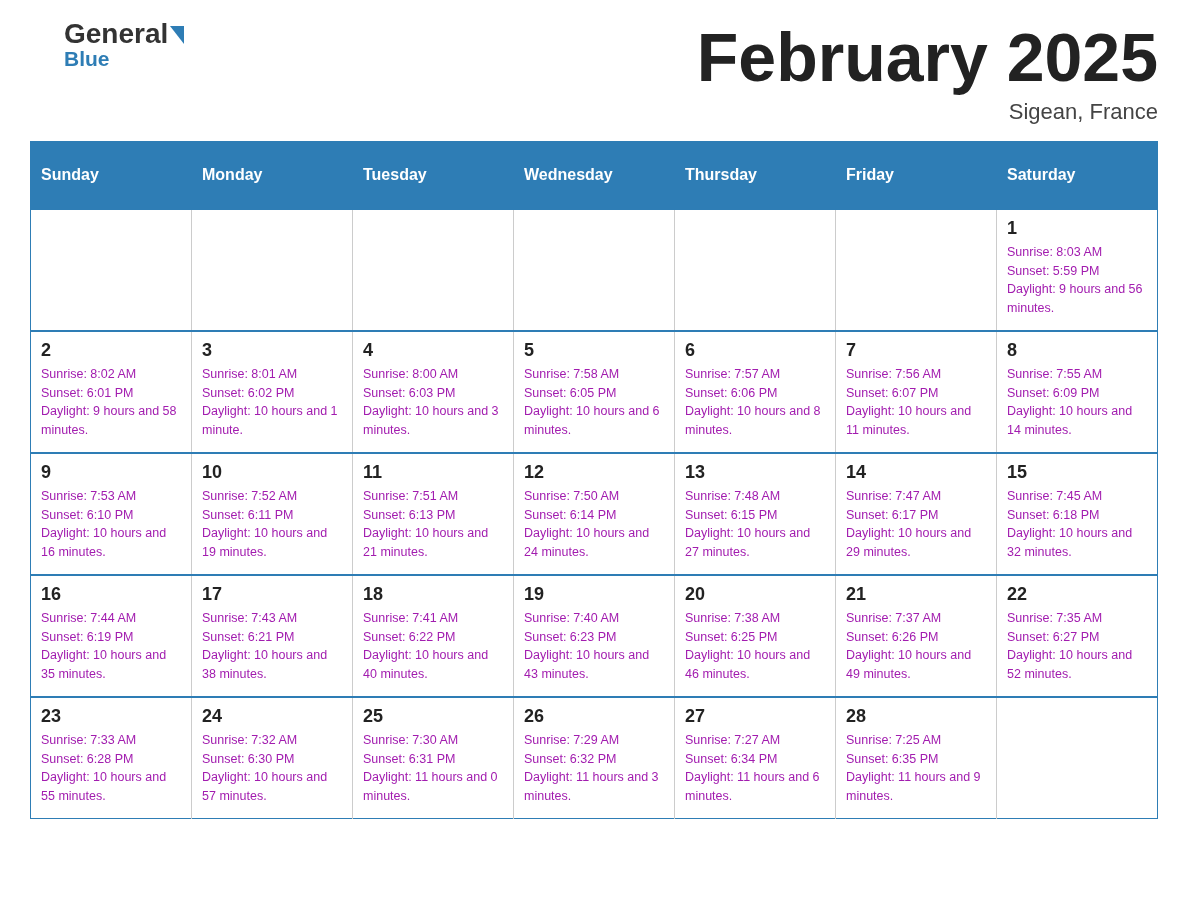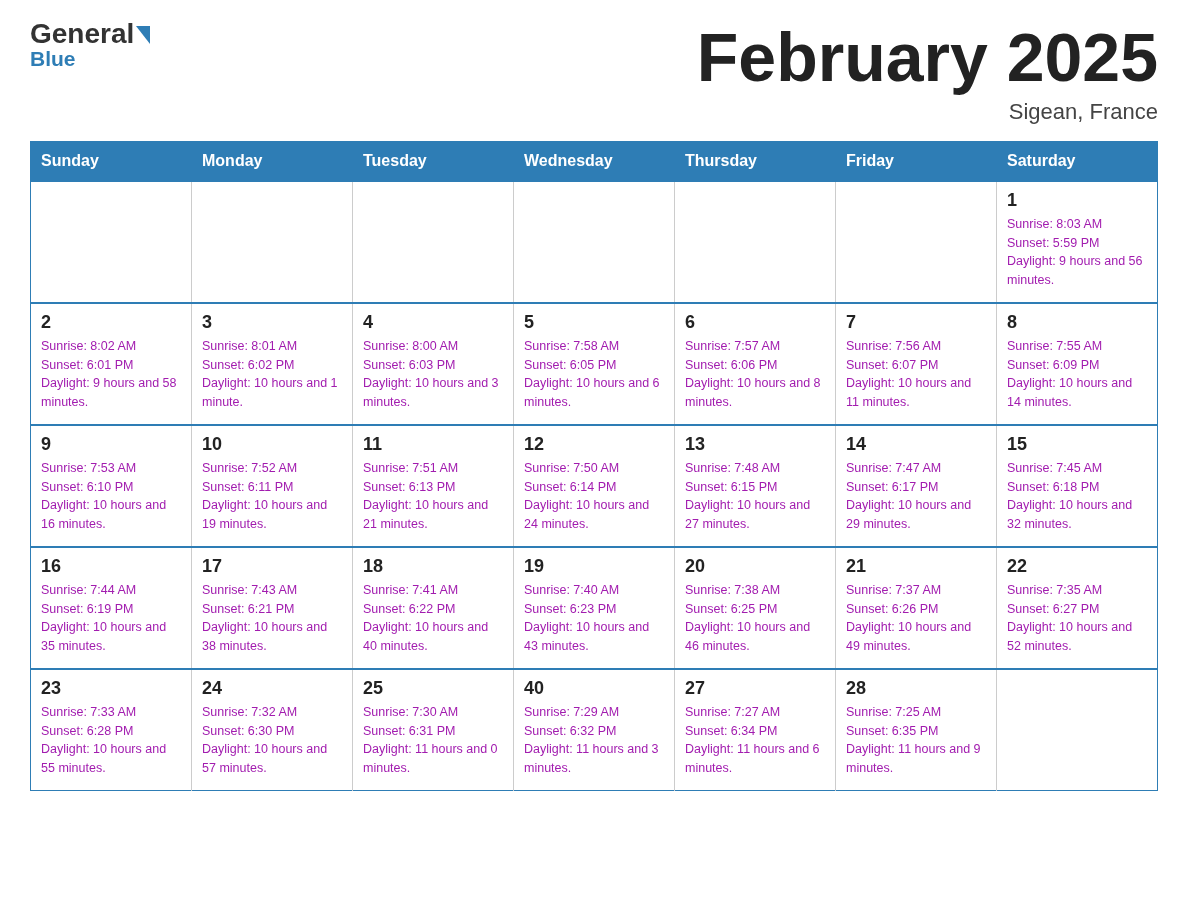--- a/index.html
+++ b/index.html
@@ -42,20 +42,21 @@
       font-size: 21px;
       font-weight: bold;
       color: #2e7db5;
       line-height: 1;
       display: block;
     }
     .logo-text-wrap {
       display: flex;
       flex-direction: column;
       line-height: 1.1;
+      margin-left: 34px;
     }
     .logo-top-row {
       display: flex;
       align-items: flex-end;
     }
     .title-block {
       text-align: right;
     }
     .month-title {
       font-size: 68px;
@@ -71,21 +72,21 @@
     .calendar {
       width: 100%;
       border-collapse: collapse;
       border: 1.5px solid #2e7db5;
     }
     .calendar thead tr th {
       background: #2e7db5;
       color: #fff;
       font-size: 16px;
       font-weight: bold;
-      padding: 10px 10px;
+      padding: 24px 10px;
       text-align: left;
       border: 1px solid #2e7db5;
     }
     .calendar tbody tr {
       border-top: 2px solid #2e7db5;
     }
     .calendar tbody tr td {
       vertical-align: top;
       padding: 8px 10px 12px 10px;
       border-right: 1px solid #ccc;
@@ -309,21 +310,21 @@
 Sunset: 6:30 PM
 Daylight: 10 hours and 57 minutes.</div>
         </td>
         <td>
           <span class="day-number">25</span>
           <div class="day-info">Sunrise: 7:30 AM
 Sunset: 6:31 PM
 Daylight: 11 hours and 0 minutes.</div>
         </td>
         <td>
-          <span class="day-number">40</span>
+          <span class="day-number">26</span>
           <div class="day-info">Sunrise: 7:29 AM
 Sunset: 6:32 PM
 Daylight: 11 hours and 3 minutes.</div>
         </td>
         <td>
           <span class="day-number">27</span>
           <div class="day-info">Sunrise: 7:27 AM
 Sunset: 6:34 PM
 Daylight: 11 hours and 6 minutes.</div>
         </td>

